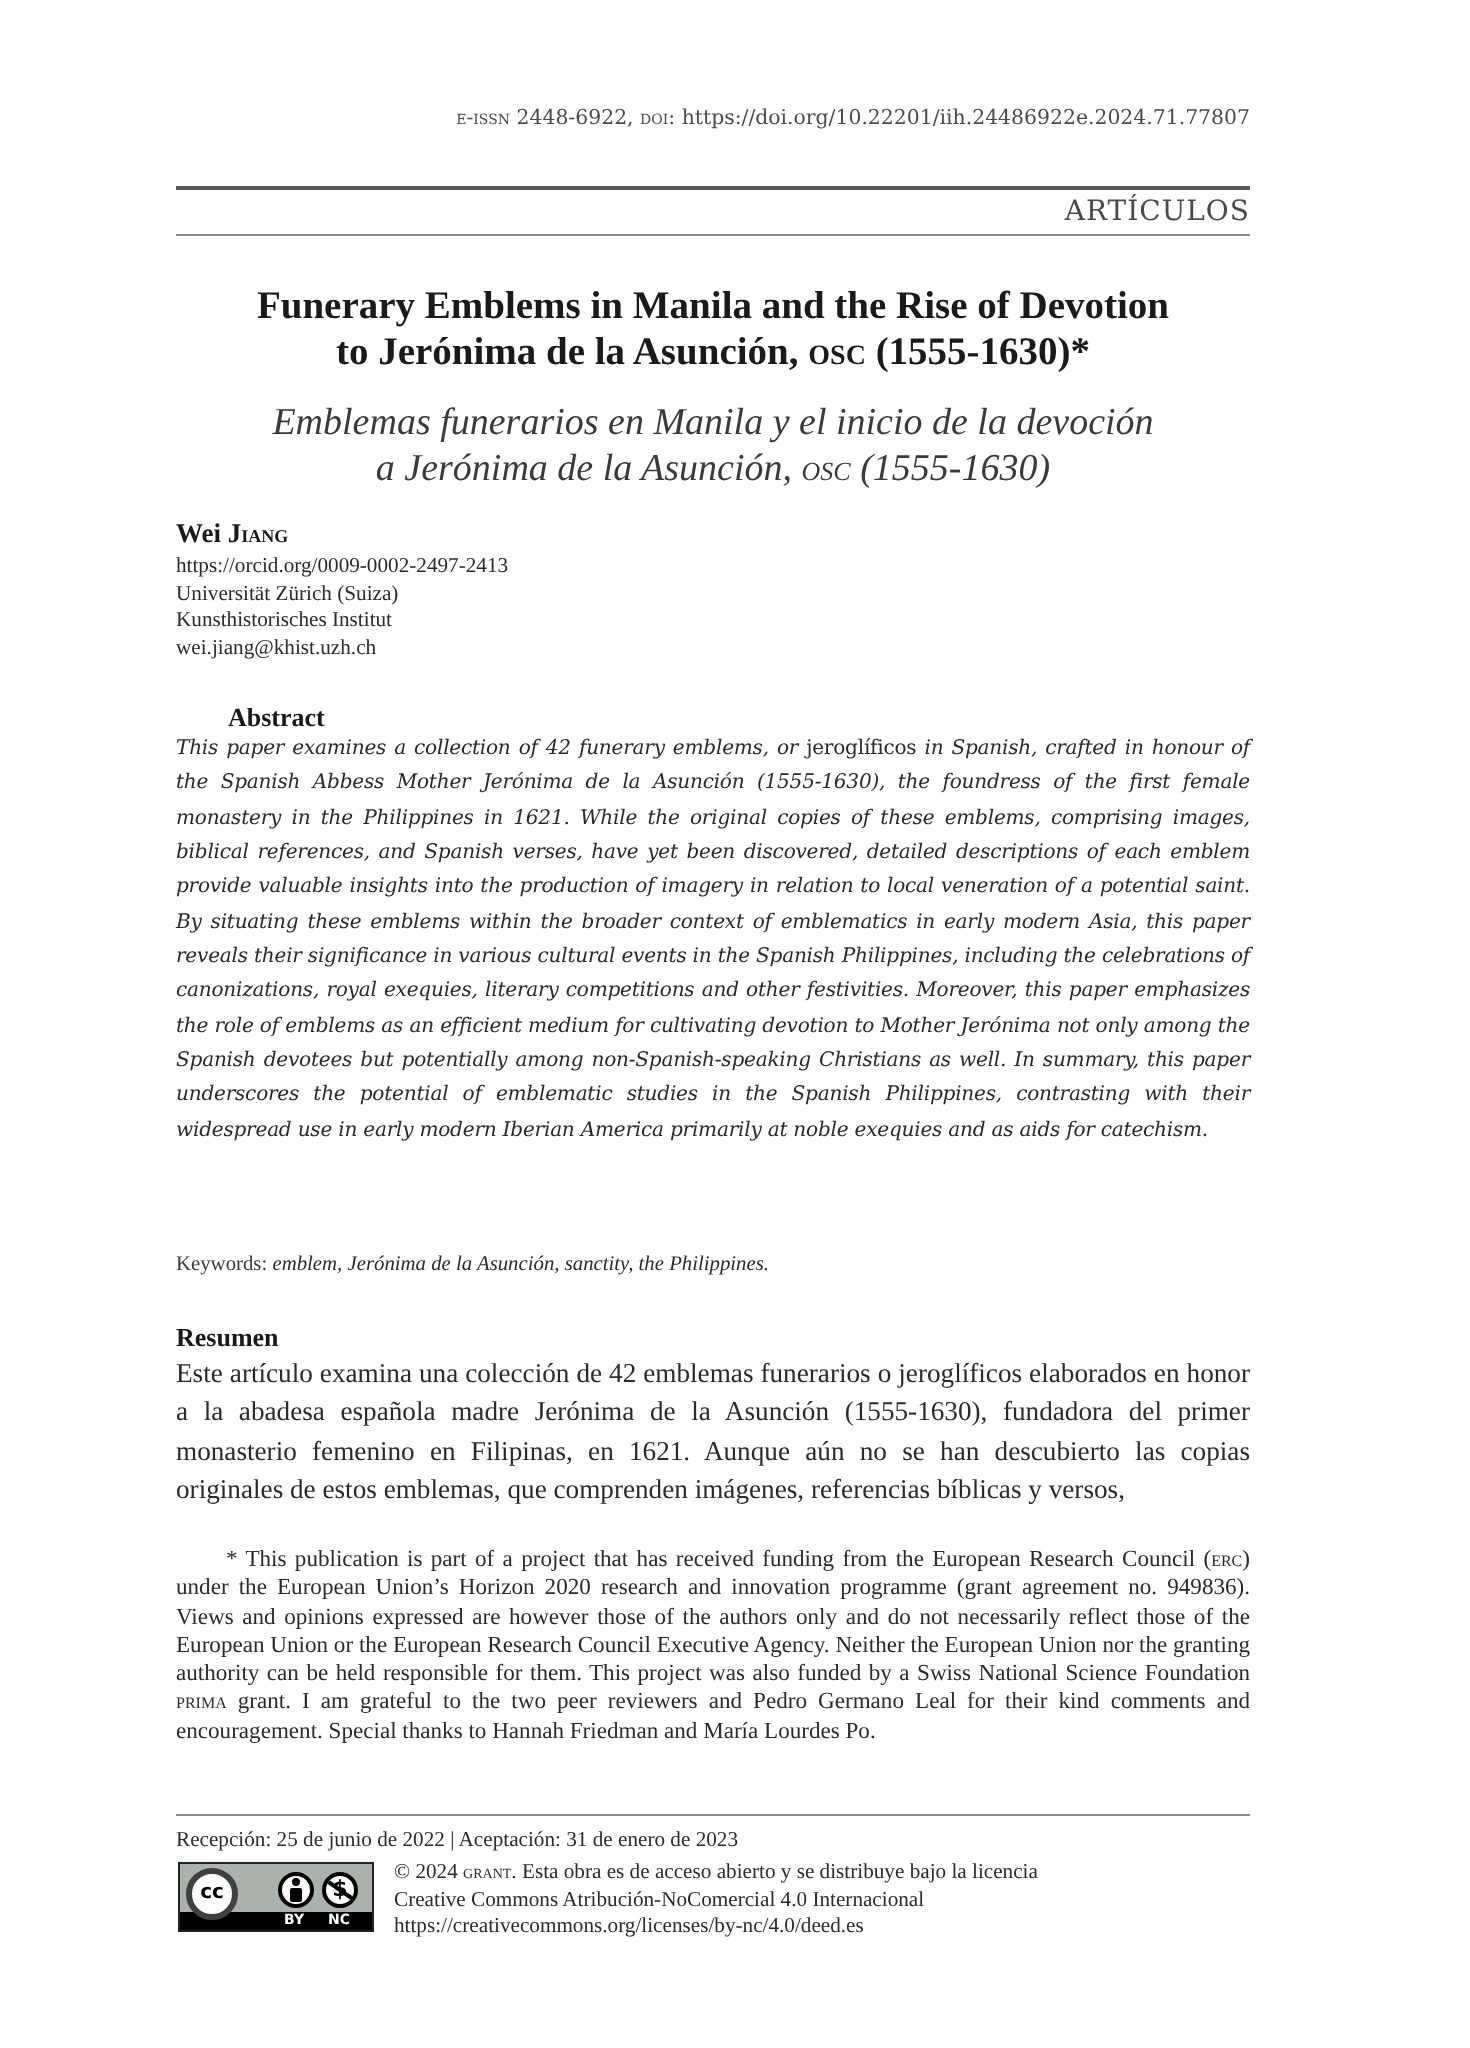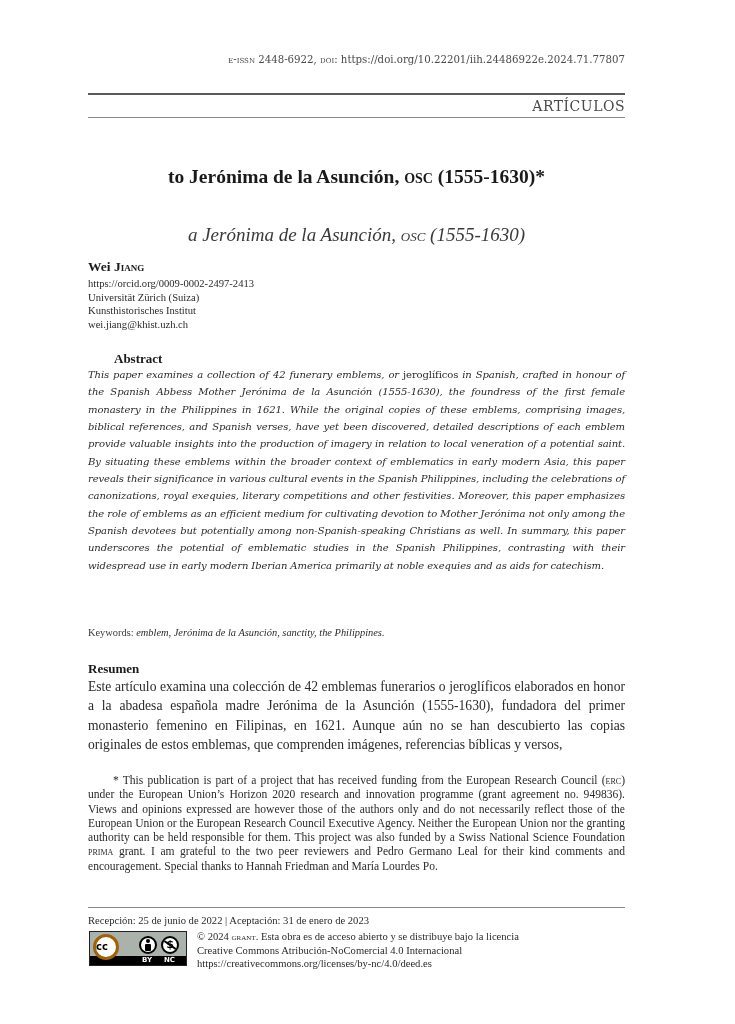--- a/index.html
+++ b/index.html
@@ -37,21 +37,21 @@
 
   .footnote { position: absolute; left: 88px; width: 537px; top: 773px; font-family: Liberation Serif, serif; font-size: 11.55px; line-height: 14.3px; text-align: justify; color: #2a2a2a; }
   .footnote .indent { display: inline-block; width: 25px; }
   .footnote .sc { font-variant: small-caps; }
 
   .rule-footer { position: absolute; left: 88px; width: 537px; top: 907px; height: 1px; background: #8a8a8a; }
 
   .received { position: absolute; left: 88px; top: 915px; font-family: "Liberation Serif", serif; font-size: 10.6px; color: #2a2a2a; white-space: nowrap; text-align: right; }
   .cc-badge { position: absolute; left: 89px; top: 931px; width: 98px; height: 35px; background: #aab2ab; border: 1px solid #222; box-sizing: border-box; }
   .cc-badge .bottom-band { position: absolute; left: 0; right: 0; bottom: 0; height: 9px; background: #000; }
-  .cc-badge .cc-circle { position: absolute; left: 3px; top: 2px; width: 26px; height: 26px; border-radius: 50%; background: #fff; border: 3px solid #a16207; box-sizing: border-box; font-family: "DejaVu Sans", sans-serif; font-weight: bold; font-size: 10px; line-height: 20px; text-align: left; color: #000; }
+  .cc-badge .cc-circle { position: absolute; left: 3px; top: 2px; width: 26px; height: 26px; border-radius: 50%; background: #fff; border: 3px solid #404040; box-sizing: border-box; font-family: "DejaVu Sans", sans-serif; font-weight: bold; font-size: 10px; line-height: 20px; text-align: center; color: #000; }
   .cc-badge .by-circle { position: absolute; left: 49px; top: 4px; width: 18px; height: 18px; border-radius: 50%; background: #fff; border: 2px solid #000; box-sizing: border-box; }
   .cc-badge .by-circle .head { position: absolute; left: 5px; top: 1px; width: 4px; height: 4px; border-radius: 50%; background: #000; }
   .cc-badge .by-circle .body { position: absolute; left: 4px; top: 6px; width: 6px; height: 7px; background: #000; border-radius: 1px; }
   .cc-badge .nc-circle { position: absolute; left: 71px; top: 4px; width: 18px; height: 18px; border-radius: 50%; background: #fff; border: 2px solid #000; box-sizing: border-box; font-family: "DejaVu Sans", sans-serif; font-weight: bold; font-size: 11px; line-height: 14px; text-align: center; color: #000; overflow: hidden; }
   .cc-badge .nc-circle .slash { position: absolute; left: -2px; top: 6px; width: 18px; height: 2px; background: #000; transform: rotate(35deg); }
   .cc-badge .by-label, .cc-badge .nc-label { position: absolute; bottom: 0; font-family: "DejaVu Sans", sans-serif; font-weight: bold; font-size: 7px; line-height: 9px; color: #fff; }
   .cc-badge .by-label { left: 52px; }
   .cc-badge .nc-label { left: 74px; }
 
   .license { position: absolute; left: 197px; top: 930px; font-family: "Liberation Serif", serif; font-size: 10.6px; line-height: 13.6px; color: #2a2a2a; white-space: nowrap; }
@@ -67,26 +67,26 @@
     <div>
       <span class="sc">e-issn</span><span> 2448-6922, </span><span class="sc">doi</span><a style="color:inherit;text-decoration:none;"><span>: https://doi.org/</span><span>10.22201/iih.24486922e.2024.71.77807</span></a>
     </div>
   </div>
 
   <div class="rule-thick"></div>
   <div class="section-label">ARTÍCULOS</div>
   <div class="rule-thin"></div>
 
   <h1 class="title" style="margin:0;">
-    <br>
+    <span>Funerary Emblems in Manila and the Rise of Devotion</span><br>
     <span>to Jerónima de la Asunción, </span><span class="sc">osc</span><span> (1555-1630)*</span>
   </h1>
 
   <h2 class="subtitle" style="margin:0;font-weight:normal;">
-    <br>
+    <span>Emblemas funerarios en Manila y el inicio de la devoción</span><br>
     <span>a Jerónima de la Asunción, </span><span class="sc">osc</span><span> (1555-1630)</span>
   </h2>
 
   <div class="author">
     <span>Wei </span><span class="surname">Jiang</span>
   </div>
   <div class="affil">
     <div>https://orcid.org/0009-0002-2497-2413</div>
     <div>Universität Zürich (Suiza)</div>
     <div>Kunsthistorisches Institut</div>

